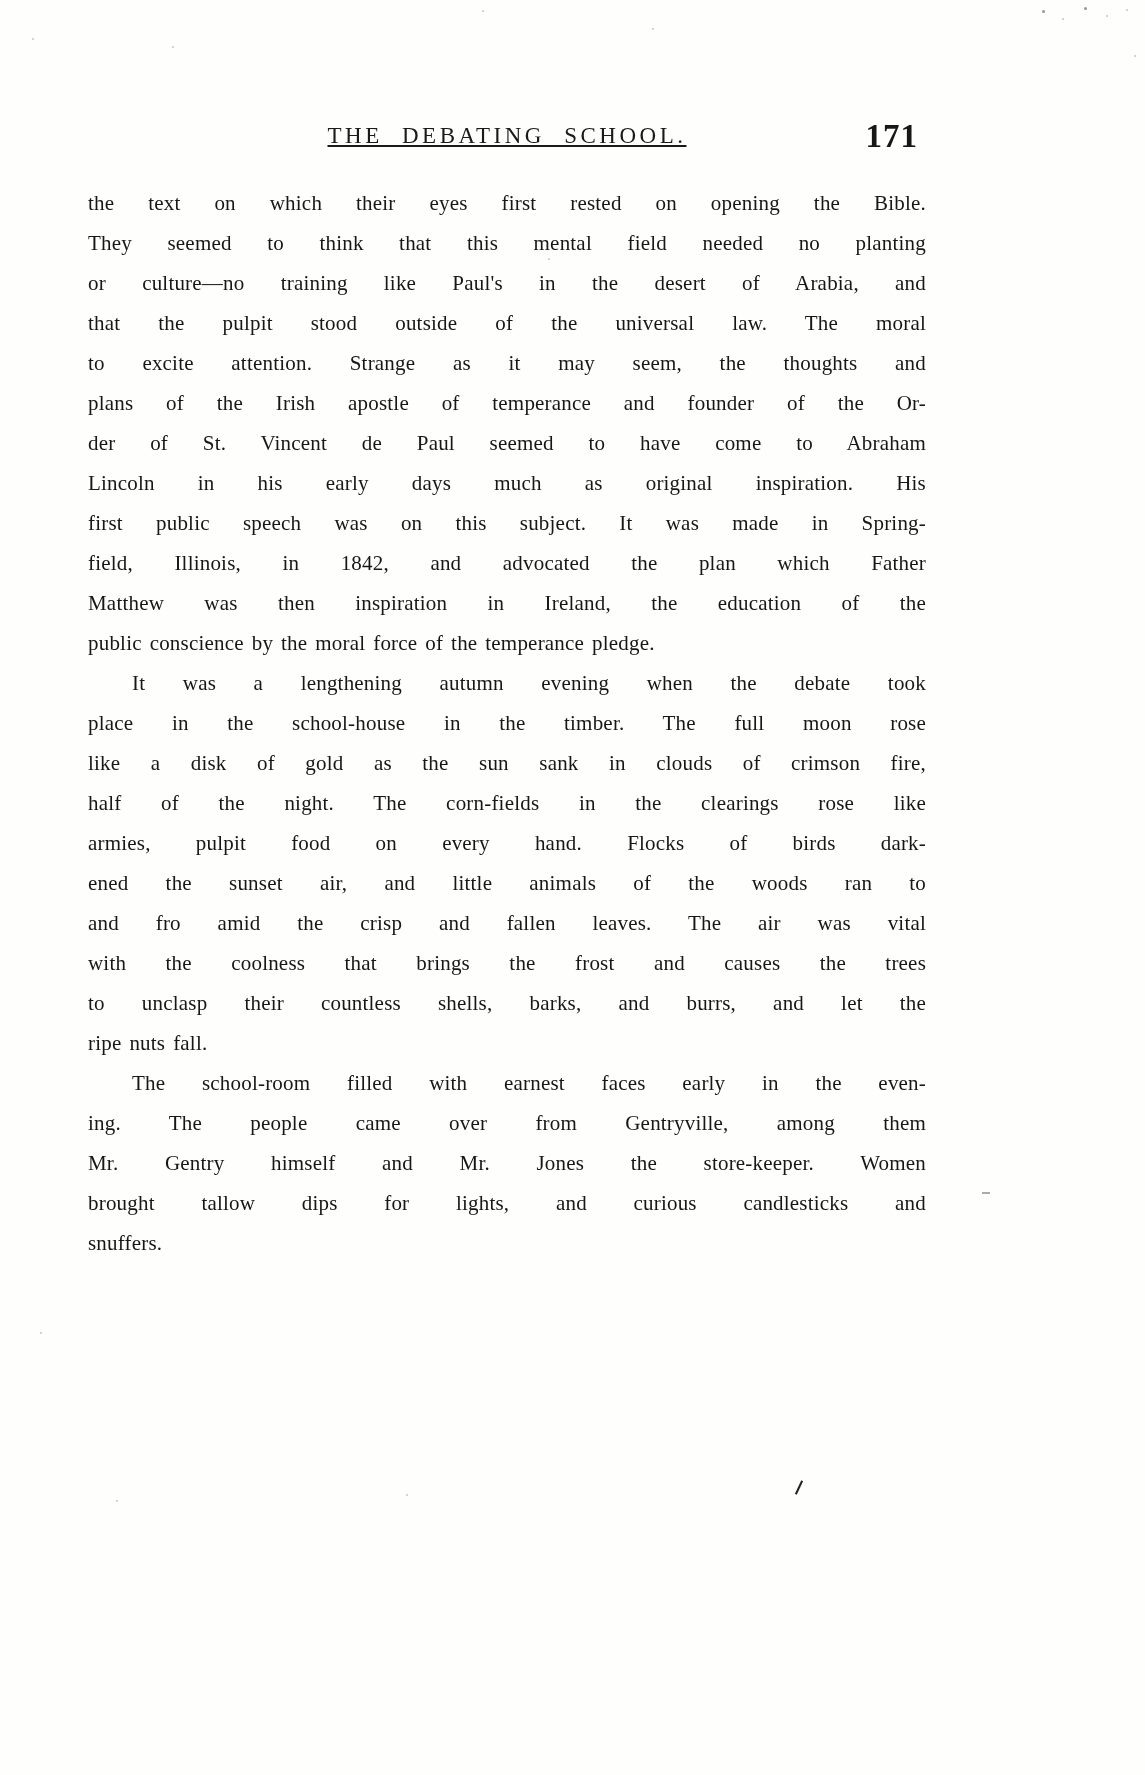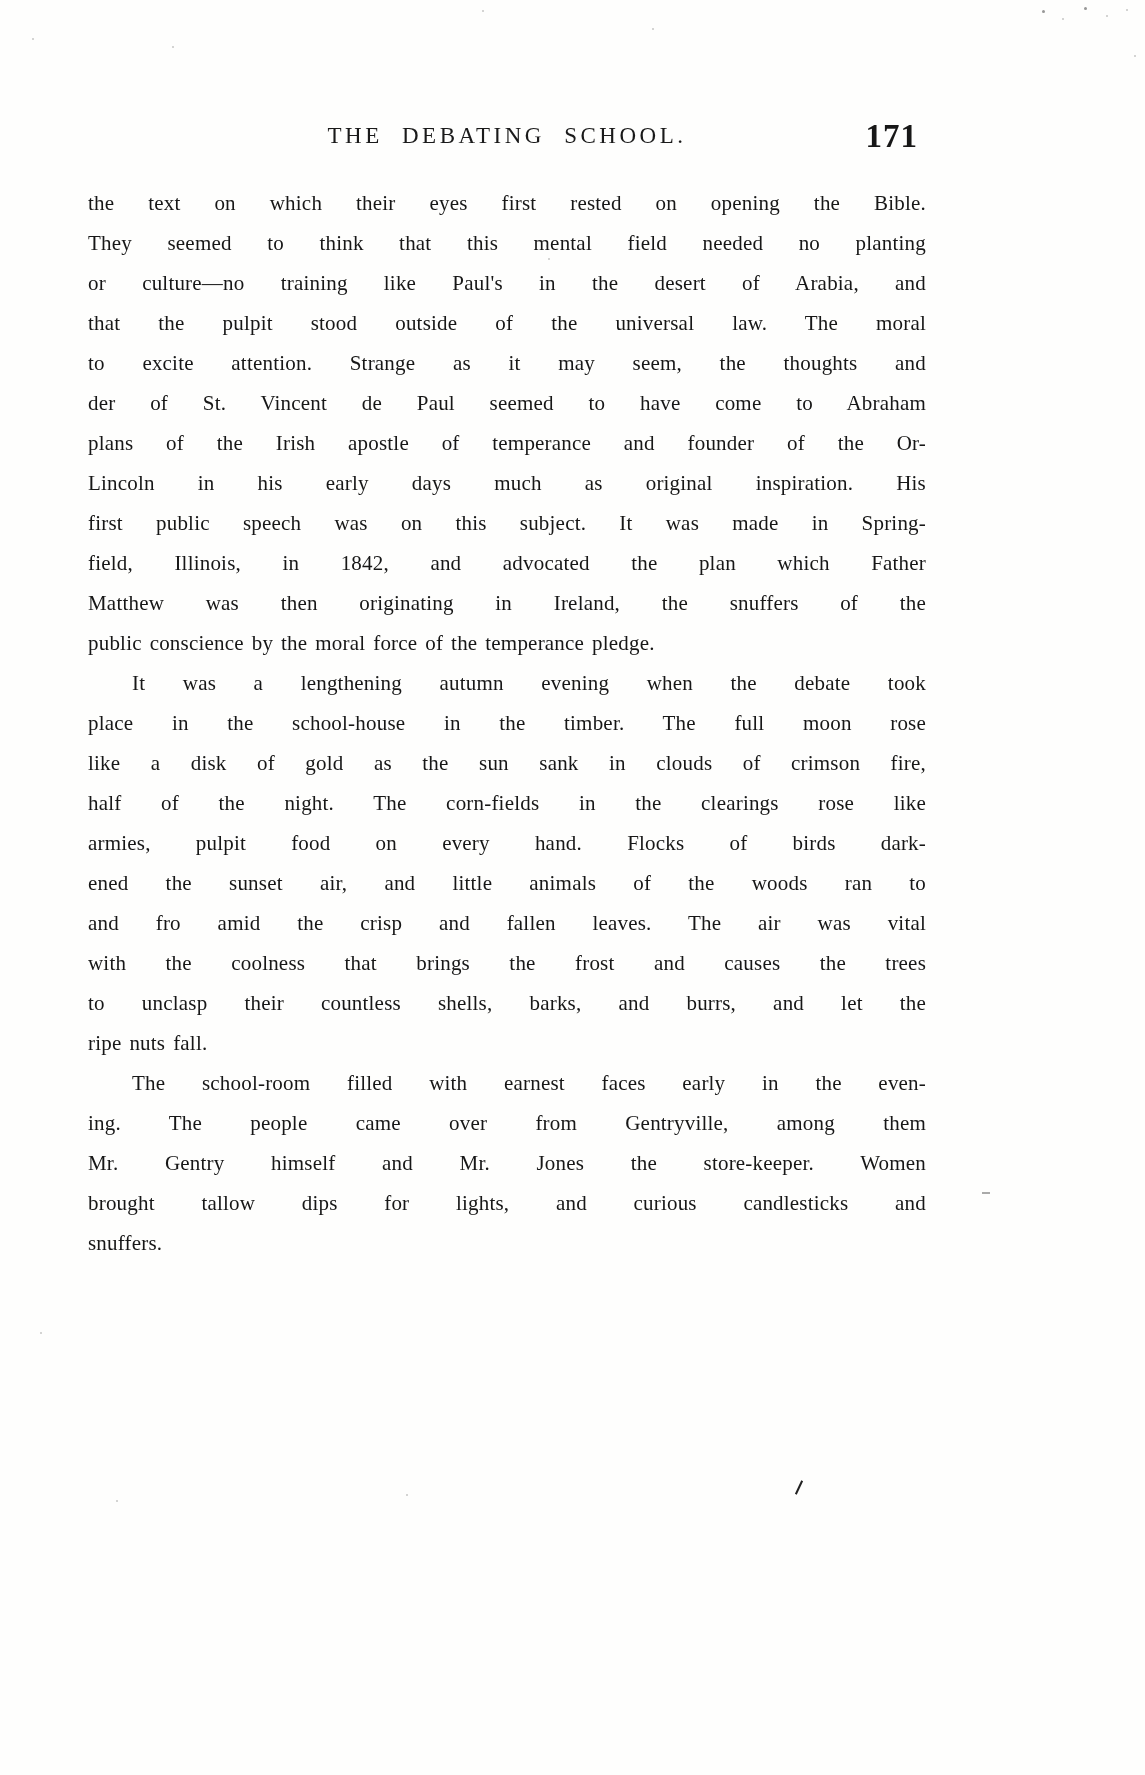--- a/index.html
+++ b/index.html
@@ -22,20 +22,21 @@
     height: 40px;
   }
   .running-title {
     display: block;
     text-align: center;
     font-size: 23px;
     line-height: 36px;
     letter-spacing: 3.5px;
     word-spacing: 10px;
     color: #1a1a1a;
+    text-decoration: underline;
   }
   .page-number {
     position: absolute;
     right: 8px;
     top: 0;
     font-size: 33px;
     line-height: 36px;
     font-weight: bold;
     letter-spacing: 1px;
   }
@@ -88,26 +89,26 @@
     <span class="running-title">THE DEBATING SCHOOL.</span>
     <span class="page-number">171</span>
   </div>
 
   <div class="body-text">
       <div class="line">the text on which their eyes first rested on opening the Bible.</div>
       <div class="line">They seemed to think that this mental field needed no planting</div>
       <div class="line">or culture—no training like Paul's in the desert of Arabia, and</div>
       <div class="line">that the pulpit stood outside of the universal law.  The moral</div>
       <div class="line">to excite attention.  Strange as it may seem, the thoughts and</div>
+      <div class="line">plans of the Irish apostle of temperance and founder of the Or-</div>
       <div class="line">der of St. Vincent de Paul seemed to have come to Abraham</div>
-      <div class="line">plans of the Irish apostle of temperance and founder of the Or-</div>
       <div class="line">Lincoln in his early days much as original inspiration.  His</div>
       <div class="line">first public speech was on this subject.  It was made in Spring-</div>
       <div class="line">field, Illinois, in 1842, and advocated the plan which Father</div>
-      <div class="line">Matthew was then originating in Ireland, the snuffers of the</div>
+      <div class="line">Matthew was then inspiration in Ireland, the education of the</div>
       <div class="line end">public conscience by the moral force of the temperance pledge.</div>
       <div class="line indent">It was a lengthening autumn evening when the debate took</div>
       <div class="line">place in the school-house in the timber.  The full moon rose</div>
       <div class="line">like a disk of gold as the sun sank in clouds of crimson fire,</div>
       <div class="line">half of the night.  The corn-fields in the clearings rose like</div>
       <div class="line">armies, pulpit food on every hand.  Flocks of birds dark-</div>
       <div class="line">ened the sunset air, and little animals of the woods ran to</div>
       <div class="line">and fro amid the crisp and fallen leaves.  The air was vital</div>
       <div class="line">with the coolness that brings the frost and causes the trees</div>
       <div class="line">to unclasp their countless shells, barks, and burrs, and let the</div>

